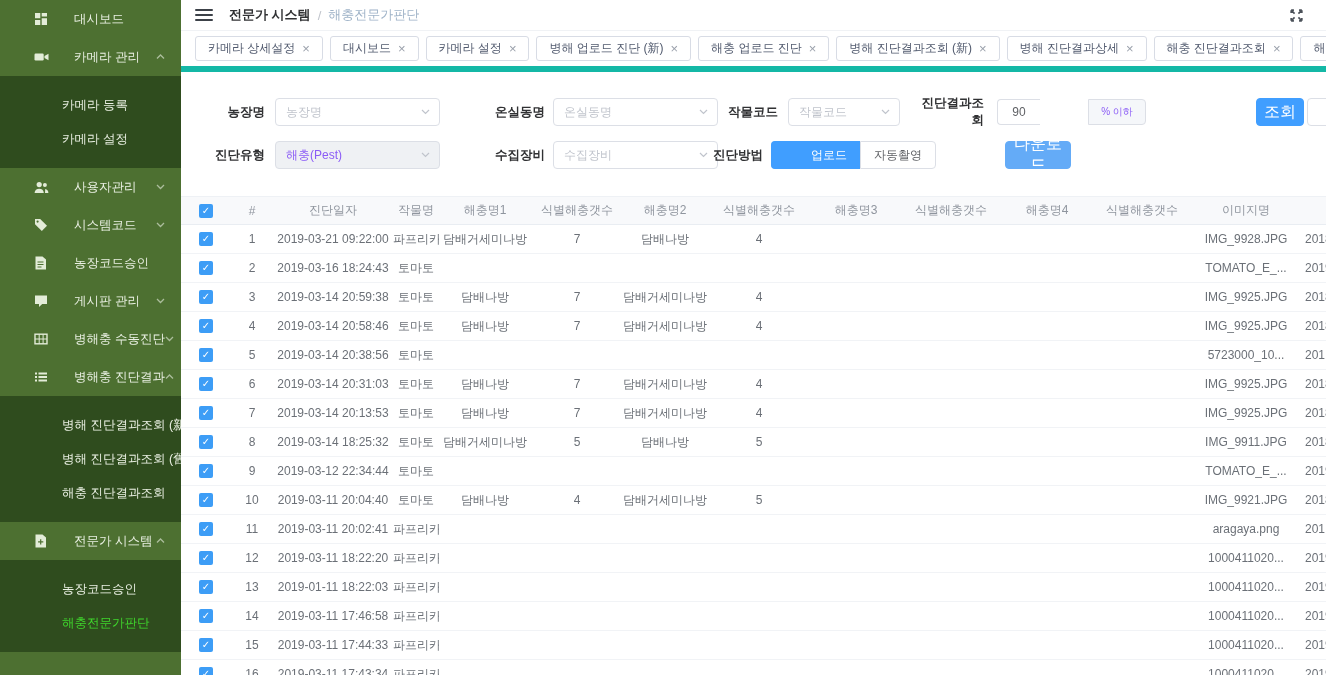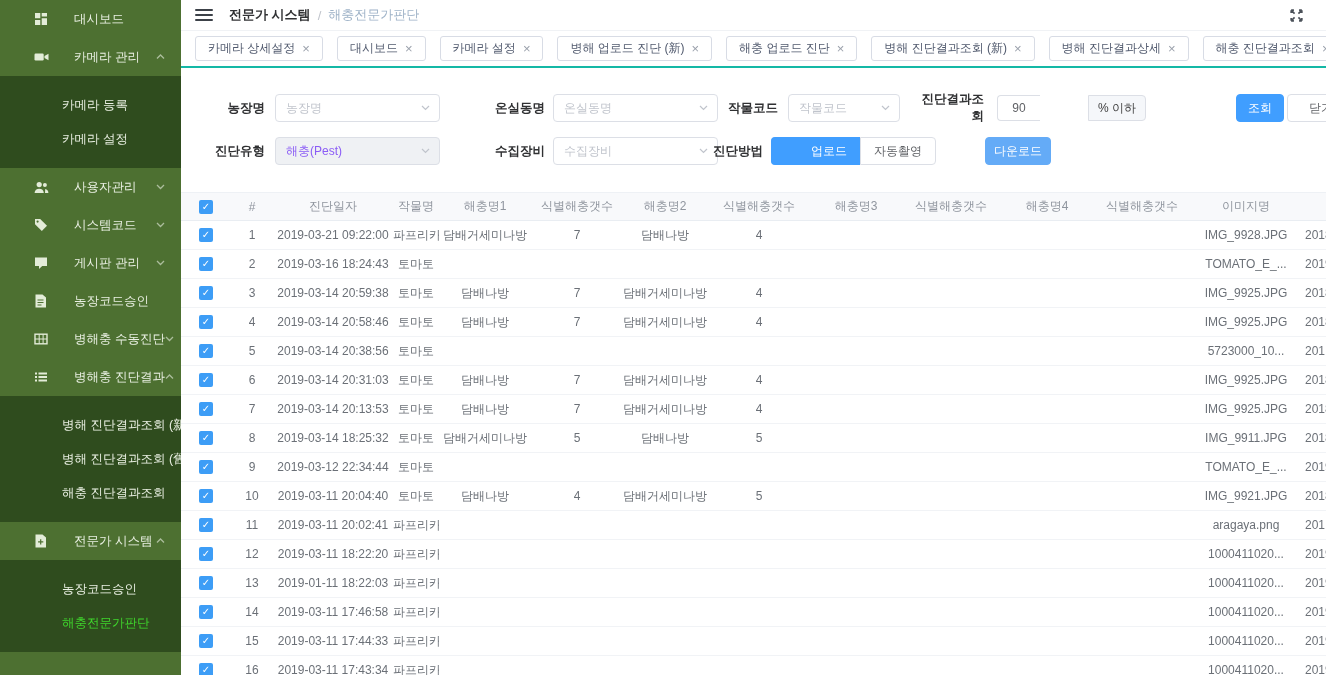--- a/index.html
+++ b/index.html
@@ -20,39 +20,39 @@
 
   .topbar{height:30px;display:flex;align-items:center;padding:0 14px;border-bottom:1px solid #f0f2f5;}
   .hamburger{width:18px;display:flex;flex-direction:column;gap:3px;cursor:pointer;}
   .hamburger i{height:2px;background:#3c4148;border-radius:1px;}
   .breadcrumb{margin-left:16px;font-size:13px;display:flex;align-items:center;}
   .bc-a{font-weight:bold;color:#303133;}
   .bc-sep{color:#c0c4cc;margin:0 7px;}
   .bc-b{color:#9fb3c8;}
   .fsicon{margin-left:auto;margin-right:8px;color:#4a5058;display:flex;cursor:pointer;}
 
-  .tabbar{display:flex;align-items:center;gap:14px;padding:5px 14px;border-bottom:2px solid #14b8a6;overflow:hidden;}
+  .tabbar{display:flex;align-items:center;gap:7px;padding:5px 14px;border-bottom:6px solid #14b8a6;overflow:hidden;}
   .tab{height:23px;display:flex;align-items:center;padding:0 12px;background:#fff;border:1px solid #d8dce5;border-radius:3px;font-size:12px;color:#515a6e;white-space:nowrap;cursor:pointer;flex-shrink:0;}
   .tab .x{margin-left:7px;color:#9aa0ab;font-size:13px;line-height:1;}
 
   
   .filters{padding:26px 0 12px 14px;}
   .f-row{display:flex;align-items:center;height:28px;position:relative;margin-bottom:15px;}
   .f-label{font-weight:bold;font-size:12.5px;color:#303133;text-align:right;flex-shrink:0;}
   .w70{width:70px;} .w52{width:52px;} .w55{width:55px;} .w66{width:66px;}
   .sel{height:26px;border:1px solid #dcdfe6;border-radius:4px;background:#fff;display:flex;align-items:center;justify-content:space-between;padding:0 9px 0 10px;font-size:12px;color:#c0c4cc;cursor:pointer;}
   .sel .sc{display:flex;color:#c0c4cc;}
   .sel.w165{width:144px;}
   .sel.w110{width:91px;}
   .sel.disabled{background:#eff1f4;color:#8b5cf6;}
   .ml53{margin-left:53px;} .ml8{margin-left:8px;} .ml10{margin-left:10px;} .ml5{margin-left:5px;} .ml18{margin-left:18px;} .ml13{margin-left:13px;gap:48px;} .mlm10{margin-left:-10px;}
   .ig{display:flex;height:26px;}
   .ig input{width:42px;height:24px;border:1px solid #dcdfe6;border-right:none;border-radius:4px 0 0 4px;text-align:center;font-size:12px;color:#606266;outline:none;padding:0;}
-  .ig .ad{width:56px;background:#f5f7fa;border:1px solid #dcdfe6;border-radius:0 4px 4px 0;display:flex;align-items:center;justify-content:center;font-size:12px;color:#404040;}
-  .btn{height:28px;border-radius:4px;font-size:12px;display:flex;align-items:center;justify-content:center;cursor:pointer;box-sizing:border-box;}
+  .ig .ad{width:56px;background:#f5f7fa;border:1px solid #dcdfe6;border-radius:0 4px 4px 0;display:flex;align-items:center;justify-content:center;font-size:10px;color:#8b5cf6;}
+  .btn{height:28px;border-radius:4px;font-size:16px;display:flex;align-items:center;justify-content:center;cursor:pointer;box-sizing:border-box;margin-left:20px;}
   .btn.primary{background:#409eff;border:1px solid #409eff;color:#fff;}
   .btn.plain{background:#fff;border:1px solid #dcdfe6;color:#606266;}
   .btn.download{background:#64abf7;border:1px solid #64abf7;color:#fff;}
   .btn-search{position:absolute;left:1041px;width:48px;}
   .btn-close{position:absolute;left:1092px;width:68px;}
   .btn-download{position:absolute;left:790px;width:66px;}
   .tg{display:flex;}
   .tg .t{height:26px;padding:0 13px;display:flex;align-items:center;font-size:12px;background:#fff;border:1px solid #dcdfe6;color:#606266;cursor:pointer;}
   .tg .t:first-child{border-radius:4px 0 0 4px;border-right:none;padding-left:39px;}
   .tg .t:last-child{border-radius:0 4px 4px 0;text-align:right;}
@@ -130,39 +130,39 @@
         </span>
       <span class="lbl">시스템코드</span>
       <span class="chev">
           <svg width="9" height="6" viewBox="0 0 9 6">
             <path fill="none" stroke="currentColor" stroke-width="1.3" d="M1 1l3.5 3.5L8 1"></path>
           </svg>
         </span>
     </div>
     <div class="s-item">
       <span class="ic">
+          <svg width="13" height="14" viewBox="0 0 13 14">
+            <path fill="currentColor" d="M1.5.5h7L12 3.5V13.5H1.5z"></path>
+            <path stroke="#4d7031" stroke-width="1" fill="none" d="M3.5 6h6M3.5 8.5h6M3.5 11h4"></path>
+          </svg>
+        </span>
+      <span class="lbl">농장코드승인</span>
+    </div>
+    <div class="s-item">
+      <span class="ic">
           <svg width="14" height="14" viewBox="0 0 14 14">
             <path fill="currentColor" d="M1 1.5h12v8.5H8.2L5 13v-3H1z"></path>
           </svg>
         </span>
       <span class="lbl">게시판 관리</span>
       <span class="chev">
           <svg width="9" height="6" viewBox="0 0 9 6">
             <path fill="none" stroke="currentColor" stroke-width="1.3" d="M1 1l3.5 3.5L8 1"></path>
           </svg>
         </span>
-    </div>
-    <div class="s-item">
-      <span class="ic">
-          <svg width="13" height="14" viewBox="0 0 13 14">
-            <path fill="currentColor" d="M1.5.5h7L12 3.5V13.5H1.5z"></path>
-            <path stroke="#4d7031" stroke-width="1" fill="none" d="M3.5 6h6M3.5 8.5h6M3.5 11h4"></path>
-          </svg>
-        </span>
-      <span class="lbl">농장코드승인</span>
     </div>
     <div class="s-item">
       <span class="ic">
           <svg width="14" height="14" viewBox="0 0 14 14">
             <rect x="1" y="2.2" width="12" height="9.6" fill="none" stroke="currentColor" stroke-width="1.4"></rect>
             <path stroke="currentColor" stroke-width="1" d="M1 7h12M5.2 2.2v9.6M9.1 2.2v9.6"></path>
           </svg>
         </span>
       <span class="lbl">병해충 수동진단</span>
       <span class="chev">

